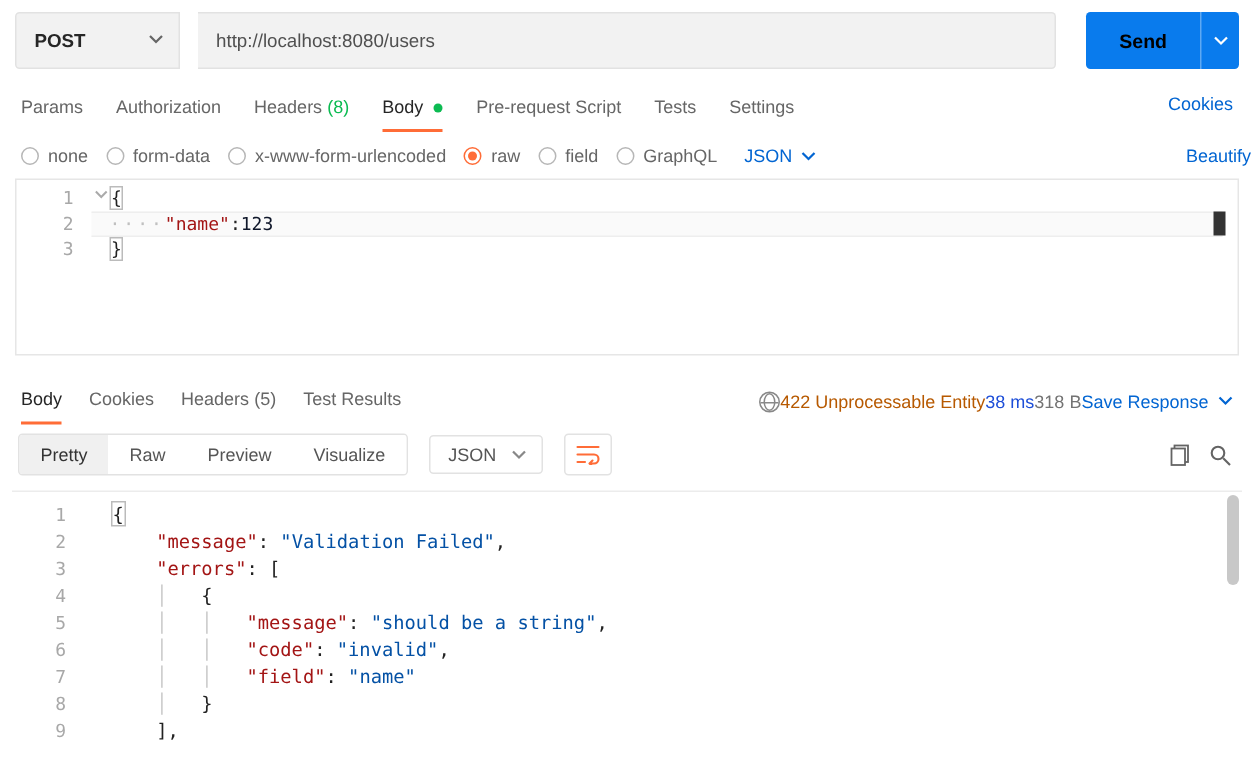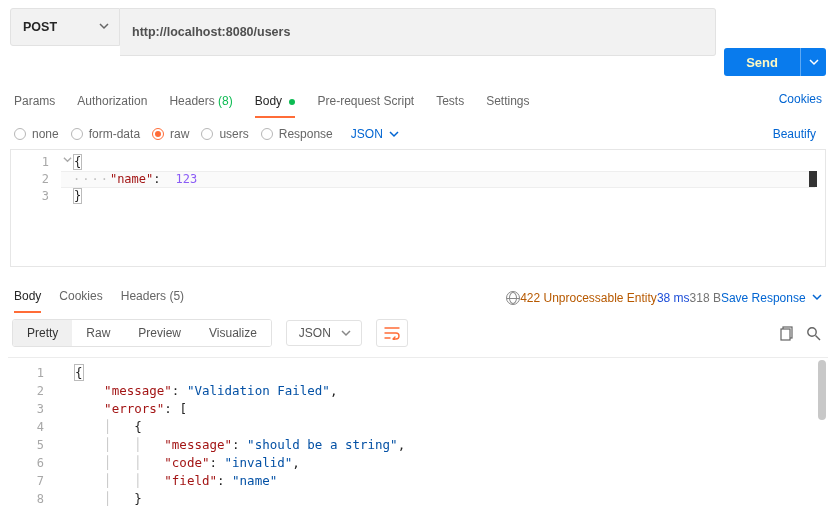--- a/index.html
+++ b/index.html
@@ -7,21 +7,21 @@
     font-family: -apple-system, BlinkMacSystemFont, "Segoe UI", "Helvetica Neue", Arial, sans-serif;
     font-size: 12px;
     color: #212121;
     background: #fff;
     width: 836px;
     height: 508px;
     overflow: hidden;
   }
   .topbar {
     display: flex;
-    gap: 8px;
+    gap: 20px;
     padding: 8px 10px 6px 10px;
     align-items:stretch;
   }
   .method-select {
     display: flex;
     align-items: center;
     background: #f2f2f2;
     border: 1px solid #e2e2e2;
     border-radius: 3px 0 0 3px;
     padding: 0 10px 0 12px;
@@ -31,40 +31,38 @@
     font-size: 12.5px;
     color: #262626;
     justify-content: space-between;
   }
   .url-input {
     flex: 1;
     background: #f2f2f2;
     border: 1px solid #e2e2e2;
     border-left: none;
     border-radius: 0 3px 3px 0;
-    height: 48px;
+    height: 38px;
     padding: 0 12px;
     font-size: 12.5px;
     color: #505050;
     outline: none;
     margin-left:-8px;
-    font-weight:bold;
   }
   .send-btn {
     display: flex;
     align-items: center;
     background: #097bed;
-    color: #fef9c3;
+    color: #000000;
     border-radius: 3px;
-    height: 28px;
+    height: 38px;
     font-weight: 600;
     font-size: 13px;
     overflow:hidden;
     border:none;
-    margin-top:40px;
   }
   .send-btn .lbl { padding: 0 22px; }
   .send-btn .cd {
     width: 26px;
     height: 100%;
     display: flex;
     align-items: center;
     justify-content: center;
     border-left: 1px solid rgba(255,255,255,0.35);
   }
@@ -92,21 +90,21 @@
     left:0;right:0;bottom:0;height:2px;background:#ff6c37;
   }
   .tabs-row .count-green { color:#0cbb52; }
   .green-dot { display:inline-block; width:6px;height:6px;border-radius:50%; background:#0cbb52; margin-left:4px; vertical-align:middle;}
   .tabs-row .spacer { flex:1; }
   .link-blue { color:#0265d2; cursor:pointer; }
   .body-opts {
     display:flex;
     align-items:center;
     gap:12px;
-    padding: 8px 20px 8px 14px;
+    padding: 8px 2px 8px 14px;
   }
   .radio {
     display:flex; align-items:center; gap:6px; font-size:12px; color:#666;
     cursor:pointer;
   }
   .radio .circ {
     width:12px;height:12px;border-radius:50%;
     border:1px solid #b7b7b7; background:#fff;
     display:flex;align-items:center;justify-content:center;
   }
@@ -140,21 +138,21 @@
   .cur-line-bg{
     position:absolute;left:50px;right:10px;top:21px;height:17px;background:#fafafa;
     border-top:1px solid #eee;border-bottom:1px solid #eee;
   }
   .fold-arrow{
     position:absolute;left:52px;color:#aaa;font-size:10px;
   }
   .brace{ color:#222; position:relative; z-index:2;}
   .dots{ color:#c0c0c0; letter-spacing:2px;}
   .jkey{ color:#a31515;}
-  .jnum{ color:#8b5cf6;margin-left:15px;}
+  .jnum{ color:#0f172a;}
   .jstr{ color:#0451a5;}
   .jpun{ color:#222;}
   .resp-tabs{
     display:flex; align-items:center; gap:18px; padding:8px 14px 0 14px; color:#666;
   }
   .resp-tabs .tab{ padding:6px 0 10px 0; position:relative;cursor:pointer;}
   .resp-tabs .tab.active{ color:#262626;}
   .resp-tabs .tab.active::after{content:"";position:absolute;left:0;right:0;bottom:0;height:2px;background:#ff6c37;}
   .resp-tabs .spacer{flex:1;}
   .resp-meta{ display:flex;align-items:center;gap:0; font-size:12px;}
@@ -243,31 +241,35 @@
 
 <div class="body-opts">
   <div class="radio">
       <span class="circ"></span>
       <span>none</span>
     </div>
   <div class="radio">
       <span class="circ"></span>
       <span>form-data</span>
     </div>
+  <div class="radio">
+      <span class="circ"></span>
+      <span>x-www-form-urlencoded</span>
+    </div>
   <div class="radio selected">
       <span class="circ"></span>
       <span>raw</span>
     </div>
   <div class="radio">
       <span class="circ"></span>
-      <span>users</span>
-    </div>
-  <div class="radio">
-      <span class="circ"></span>
-      <span>Response</span>
+      <span>field</span>
+    </div>
+  <div class="radio">
+      <span class="circ"></span>
+      <span>GraphQL</span>
     </div>
   <div class="lang">
     <span>JSON</span>
     <svg width="10" height="10" viewBox="0 0 10 10">
         <path d="M1 3 L5 7 L9 3" fill="none" stroke="#0265d2" stroke-width="1.5"></path>
       </svg>
   </div>
   <div class="spacer"></div>
   <div class="link-blue">Beautify</div>
 </div>
@@ -292,20 +294,21 @@
   </div>
 </div>
 
 <div class="resp-tabs">
   <div class="tab active">Body</div>
   <div class="tab">Cookies</div>
   <div class="tab">
     <span>Headers</span>
     <span class="count-green">(5)</span>
   </div>
+  <div class="tab">Test Results</div>
   <div class="spacer"></div>
   <div class="resp-meta">
     <span class="globe"></span>
     <span class="status-code">422 Unprocessable Entity</span>
     <span style="color:#1d4ed8">38 ms</span>
     <span style="color:#737373">318 B</span>
     <span class="link-blue">
       <span>Save Response</span>
       <svg width="10" height="10" viewBox="0 0 10 10" style="margin-left:3px">
           <path d="M1 3 L5 7 L9 3" fill="none" stroke="#0265d2" stroke-width="1.5"></path>

